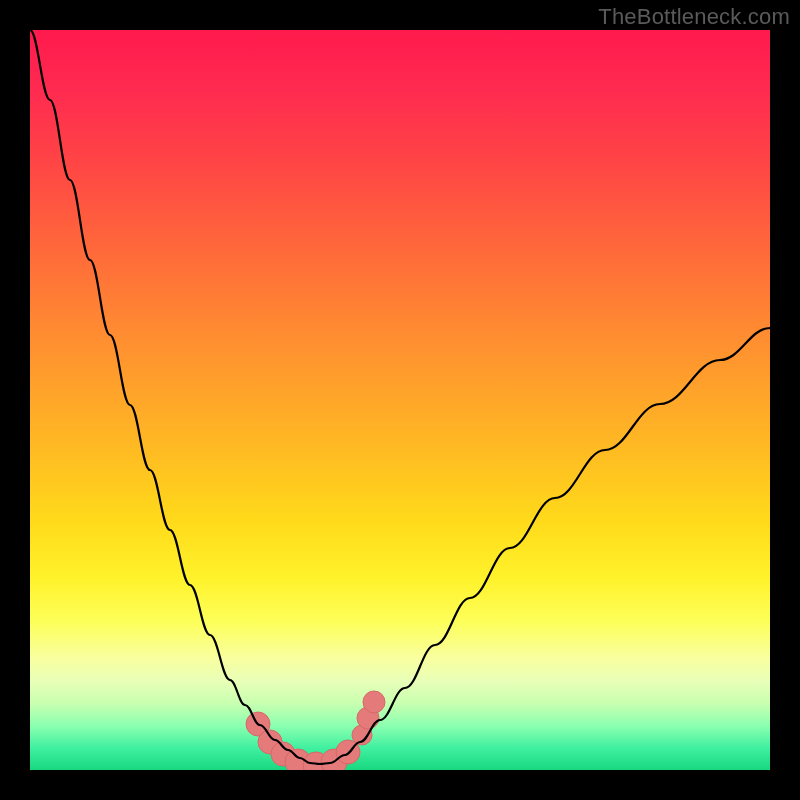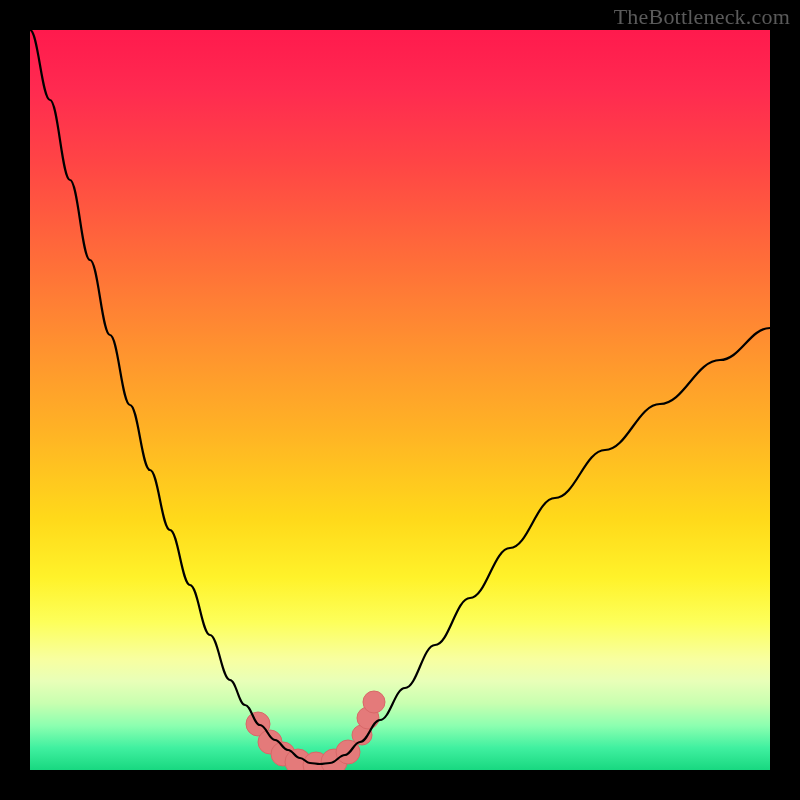--- a/index.html
+++ b/index.html
@@ -45,21 +45,20 @@
   }
   .watermark {
     position: absolute;
     top: 4px;
     right: 10px;
     color: #5a5a5a;
     font-size: 22px;
     font-weight: 500;
     letter-spacing: 0.2px;
     z-index: 5;
-    font-family: Liberation Serif, serif;
   }
   svg.curves {
     position: absolute;
     left: 0;
     top: 0;
     width: 100%;
     height: 100%;
   }
 </style>
 </head>

